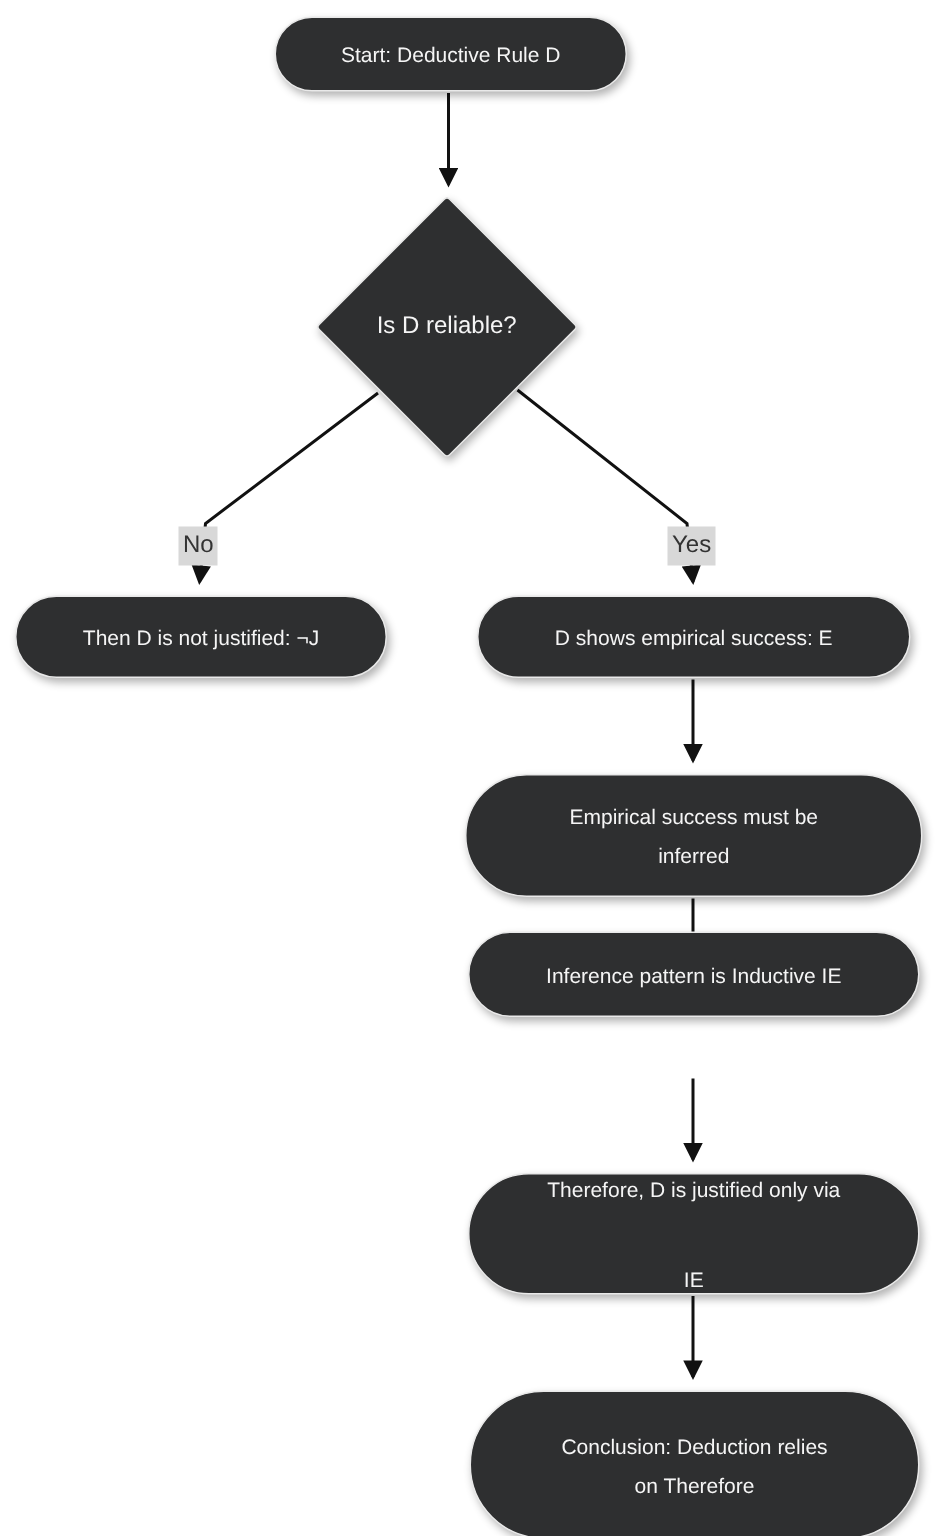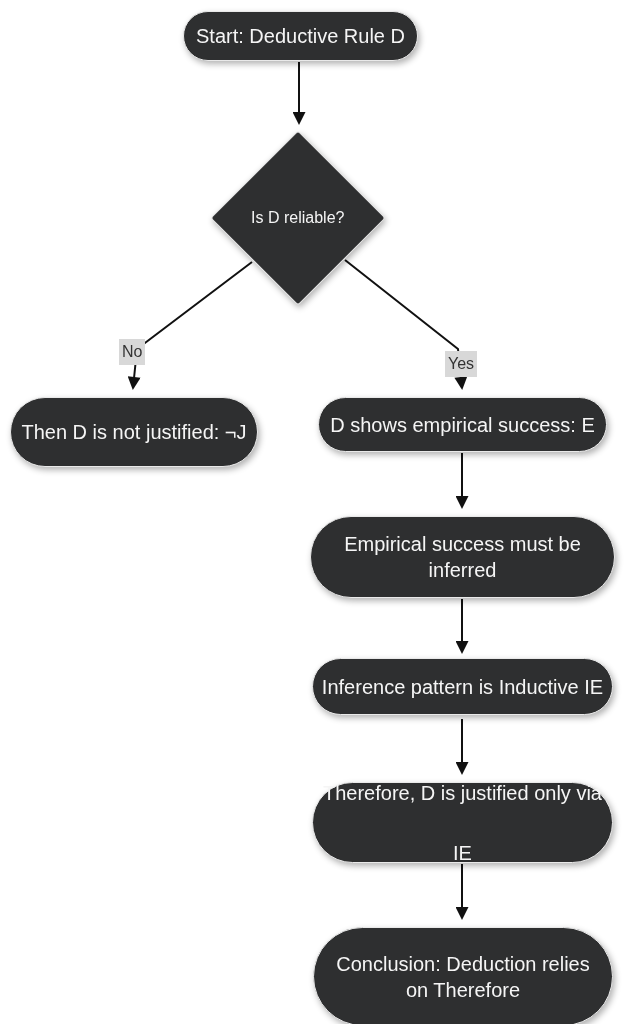--- a/index.html
+++ b/index.html
@@ -20,21 +20,21 @@
     fill: none;
     stroke: #111111;
     stroke-width: 2;
   }
   .node {
     position: absolute;
     box-sizing: border-box;
     background: #2e2f30;
     border: 1.5px solid #e9e9e9;
     color: #f5f5f5;
-    font-size: 20px;
+    font-size: 14px;
     line-height: 26px;
     display: flex;
     flex-direction: column;
     align-items: center;
     justify-content: center;
     text-align: center;
     box-shadow: 2px 3px 6px rgba(0,0,0,0.30);
   }
   .stadium { border-radius: 999px; }
   .node-line { display: block; white-space: nowrap; }
@@ -89,38 +89,38 @@
   </svg>
 
   <div class="node stadium" style="left:183px; top:11px; width:235px; height:50px;">
     <span class="node-line">Start: Deductive Rule D</span>
   </div>
 
   <div class="diamond">
     <span class="diamond-label">Is D reliable?</span>
   </div>
 
-  <span class="edge-chip" style="left:119px; top:339px;text-align:right;">No</span>
+  <span class="edge-chip" style="left:119px; top:351px;text-align:right;">No</span>
 
   <span class="edge-chip" style="left:445px; top:351px;">Yes</span>
 
-  <div class="node stadium" style="left:10px; top:397px; width:248px; height:70px;">
+  <div class="node stadium" style="left:10px; top:397px; width:248px; height:55px;">
     <span class="node-line">Then D is not justified: ¬J</span>
   </div>
 
   <div class="node stadium" style="left:310px; top:516px; width:305px; height:82px;">
     <span class="node-line">Empirical success must be</span>
     <span class="node-line">inferred</span>
   </div>
 
   <div class="node stadium" style="left:318px; top:397px; width:289px; height:55px;">
     <span class="node-line">D shows empirical success: E</span>
   </div>
 
-  <div class="node stadium" style="left:312px; top:658px; width:301px; height:57px;">
+  <div class="node stadium" style="left:312px; top:621px; width:301px; height:57px;">
     <span class="node-line">Inference pattern is Inductive IE</span>
   </div>
 
   <div class="node stadium" style="left:312px; top:782px; width:301px; height:81px;gap:34px;">
     <span class="node-line">Therefore, D is justified only via</span>
     <span class="node-line">IE</span>
   </div>
 
   <div class="node stadium" style="left:313px; top:927px; width:300px; height:99px;">
     <span class="node-line">Conclusion: Deduction relies</span>

